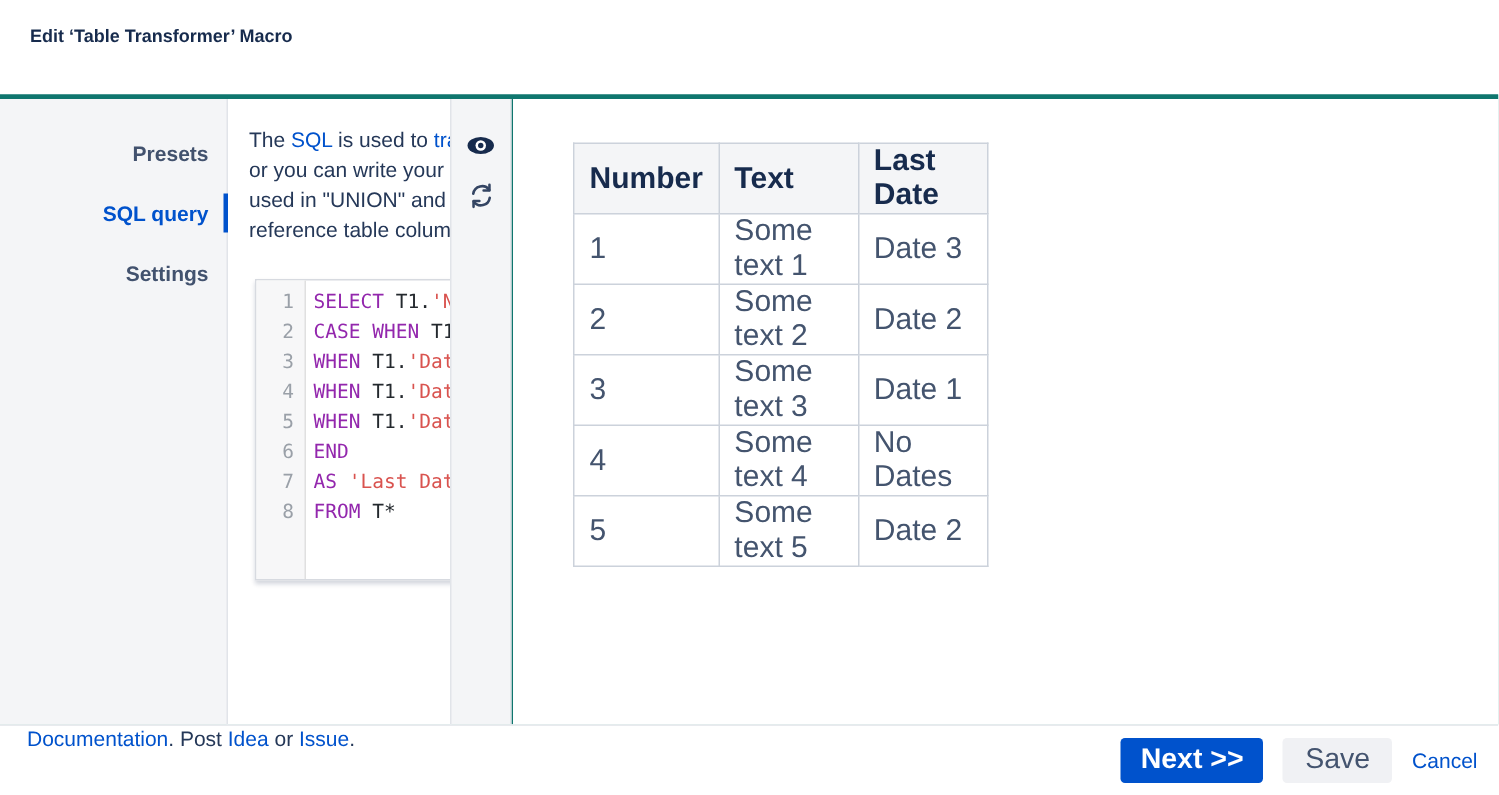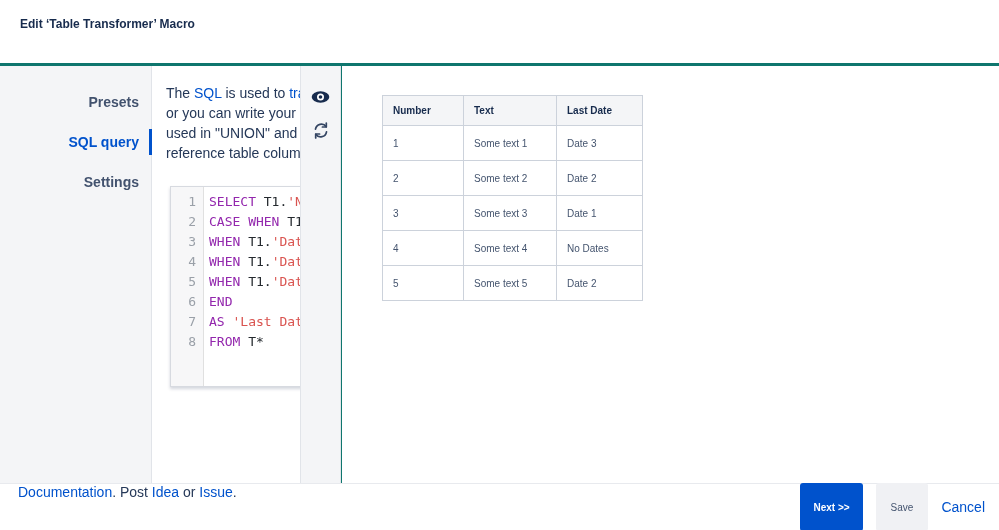--- a/index.html
+++ b/index.html
@@ -31,31 +31,31 @@
   .gutter div { text-align:right; padding-right:7px; color:#9aa0a8; }
   .codearea { padding:5px 0 0 5px; white-space:pre; }
   .tk-kw { color:#9327ad; }
   .tk-str { color:#d9534f; }
   .tk-pl { color:#24292e; }
 
   .strip { position:absolute; left:300px; top:0; bottom:0; width:41px; background:#f4f5f7; border-left:1px solid #e1e4e9; border-right:1px solid #e1e4e9; display:flex; flex-direction:column; align-items:center; padding-top:20px; gap:11px; }
   .icon-btn { width:22px; height:22px; display:flex; align-items:center; justify-content:center; cursor:pointer; }
 
   .preview { position:absolute; left:342px; top:0; right:0; bottom:0; background:#fff; }
-  table.pv { position:absolute; left:40px; top:29px; border-collapse:collapse; font-size:10px; }
+  table.pv { position:absolute; left:40px; top:29px; border-collapse:collapse; font-size:20px; }
   table.pv th, table.pv td { border:1px solid #ccd2db; text-align:left; padding:0 10px; }
   table.pv th { height:30px; background:#f4f5f7; color:#172b4d; font-weight:700; }
   table.pv td { height:35px; color:#44546e; background:#fff; }
   .c0 { width:81px; } .c1 { width:93px; } .c2 { width:86px; }
 
   
   .ftr { position:absolute; left:0; bottom:0; right:0; height:47px; background:#fff; border-top:1px solid #e8eaee; display:flex; justify-content:space-between; padding:0 14px 0 18px; font-size:14px; }
   .ftr-links { color:#253858; }
   .ftr-right { display:flex; align-items:center; gap:13px; }
-  .btn { height:48px; border:none; border-radius:3px; font-family:"Liberation Sans", sans-serif; font-size:10px; cursor:pointer; }
+  .btn { height:30px; border:none; border-radius:3px; font-family:"Liberation Sans", sans-serif; font-size:19px; cursor:pointer; }
   .btn-primary { background:#0052cc; color:#fff; font-weight:600; padding:0 13px; }
   .btn-subtle { background:#f0f1f4; color:#44546f; padding:0 15px; }
   .link { color:#0052cc; cursor:pointer; text-decoration:none; }
 </style>
 </head>
 <body>
 
 <div class="app">
 
   <div class="hdr">

